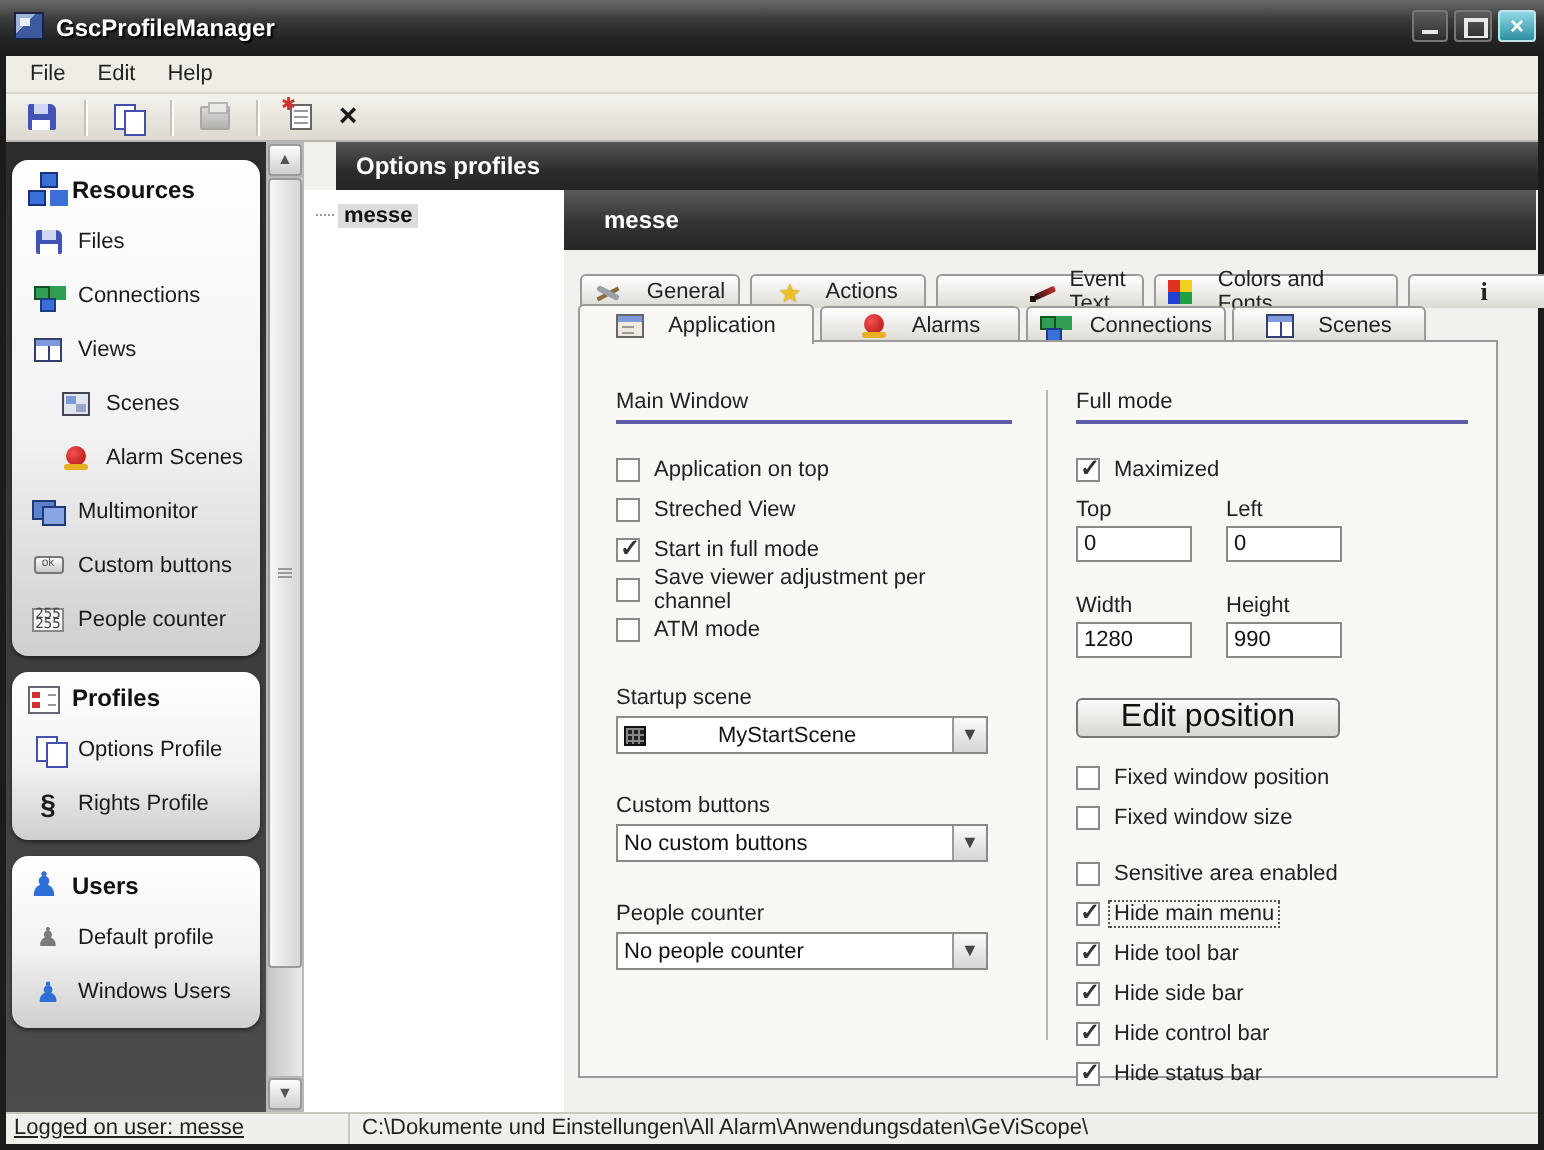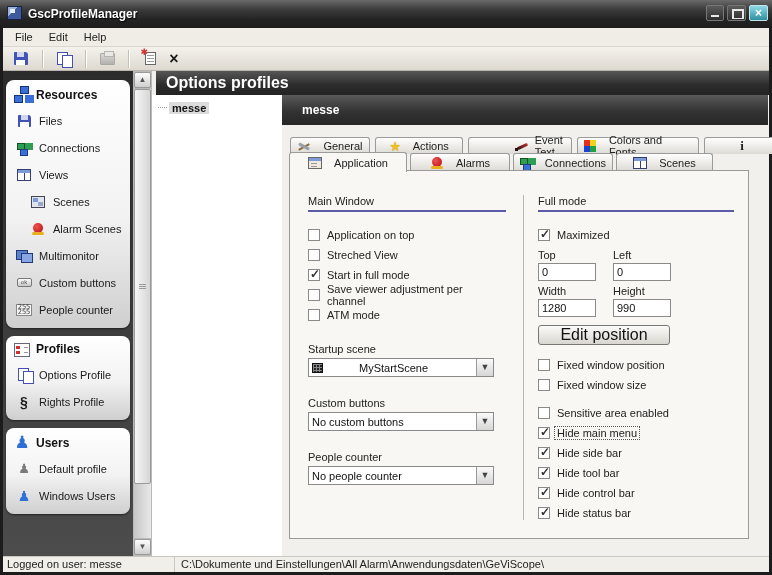--- a/index.html
+++ b/index.html
@@ -104,23 +104,23 @@
               border:1px solid #9a9a9a; border-radius:2px; color:#555; font-size:8px; text-align:center; line-height:14px; }
   .ss-up { top:1px; } .ss-down { bottom:1px; }
   .ss-track { position:absolute; left:1px; right:1px; top:18px; bottom:18px; background:linear-gradient(90deg,#c6c6c6,#e9e9e9); }
   .ss-thumb { position:absolute; left:0; right:0; top:0; height:88%; background:linear-gradient(90deg,#f6f6f6,#d6d6d6);
               border:1px solid #9a9a9a; border-radius:2px; }
   .ss-grip { position:absolute; left:4px; right:4px; top:50%; height:5px; margin-top:-3px;
              background:repeating-linear-gradient(180deg,#9a9a9a 0 1px,transparent 1px 2px); }
 
   
   .main { position:absolute; left:149px; top:0; right:0; bottom:0; background:#f1f0ec; }
-  .main-header { position:absolute; top:0; left:4px; right:0; height:24px;
+  .main-header { position:absolute; top:0; left:16px; right:0; height:24px;
                  background:linear-gradient(180deg,#565656,#2c2c2c 60%,#232323); color:#fff; font-weight:bold;
-                 font-size:16px; line-height:24px; padding-left:10px; }
+                 font-size:12px; line-height:24px; padding-left:10px; }
   .tree { position:absolute; top:24px; left:0; bottom:0; width:130px; background:#fff; padding:4px 0 0 6px; }
   .tree-item { display:flex; align-items:center; height:17px; }
   .tree-dash { width:9px; height:1px; border-top:1px dotted #9a9a9a; margin-right:2px; }
   .tree-label { font-weight:bold; background:#dcdcdc; padding:0 3px; color:#111; }
 
   .content { position:absolute; top:24px; left:130px; right:0; bottom:0; background:#f1f0ec; }
   .content-title { position:absolute; top:0; left:0; right:1px; height:30px;
                    background:linear-gradient(180deg,#5a5a5a,#333 55%,#262626); color:#fff; font-weight:bold;
                    font-size:12px; line-height:30px; padding-left:20px; }
 
@@ -168,33 +168,33 @@
   .combo { display:flex; width:186px; height:19px; border:1px solid #8a8a8a; background:#fff; align-items:center;gap:31px; }
   .combo .c-ic { flex:0 0 16px; display:flex; justify-content:center; }
   .combo .c-txt { flex:1; padding-left:3px; color:#111; }
   .combo .c-btn { flex:0 0 17px; height:17px; background:linear-gradient(180deg,#fafafa,#d6d6d6); border-left:1px solid #9a9a9a;
                   color:#444; font-size:9px; text-align:center; line-height:16px; }
   .i-grid { width:11px; height:10px; background:#222;
             background-image:linear-gradient(90deg,#888 1px,transparent 1px),linear-gradient(#888 1px,transparent 1px);
             background-size:3px 3px; border:1px solid #111; }
 
   .fm-fields { display:grid; grid-template-columns:75px 75px; column-gap:0; margin-top:4px; }
-  .fm-cell { margin-bottom:4px; }
+  .fm-cell { margin-bottom:16px; }
   .fm-cell .f-lab { margin-bottom:2px; }
   .field { width:58px; height:18px; border:1px solid #8a8a8a; font-family:"Liberation Sans",sans-serif;
            font-size:11px; padding-left:3px; background:#fff; color:#111; }
   .btn { width:132px; height:20px; margin:4px 0 10px; border:1px solid #777; border-radius:3px;
          background:linear-gradient(180deg,#fbfbfa,#d8d6cf); font-family:"Liberation Sans",sans-serif;
          font-size:16px; color:#111; }
   .spacer8 { height:8px; }
 
   
   .statusbar { position:absolute; left:3px; right:3px; bottom:3px; height:16px; background:#f1efe9;
                border-top:1px solid #cac7be; display:flex; align-items:center; }
-  .sb-cell-left { width:172px; padding-left:4px; border-right:1px solid #cac7be; height:100%; line-height:15px; }
+  .sb-cell-left { width:172px; padding-left:4px; border-right:1px solid #cac7be; height:100%; line-height:15px;text-decoration:underline; }
   .sb-cell-right { padding-left:6px; height:100%; line-height:15px; }
 </style>
 </head>
 <body>
 
 <div class="window">
 
   <div class="titlebar">
     <span class="app-icon"></span>
     <span class="title-text">GscProfileManager</span>
@@ -481,25 +481,25 @@
             <div class="cb-row">
               <span class="cb-box"></span>
               <span class="cb-label">Sensitive area enabled</span>
             </div>
             <div class="cb-row">
               <span class="cb-box checked"></span>
               <span class="cb-label focused">Hide main menu</span>
             </div>
             <div class="cb-row">
               <span class="cb-box checked"></span>
+              <span class="cb-label">Hide tool bar</span>
+            </div>
+            <div class="cb-row">
+              <span class="cb-box checked"></span>
               <span class="cb-label">Hide side bar</span>
-            </div>
-            <div class="cb-row">
-              <span class="cb-box checked"></span>
-              <span class="cb-label">Hide tool bar</span>
             </div>
             <div class="cb-row">
               <span class="cb-box checked"></span>
               <span class="cb-label">Hide control bar</span>
             </div>
             <div class="cb-row">
               <span class="cb-box checked"></span>
               <span class="cb-label">Hide status bar</span>
             </div>
           </div>

